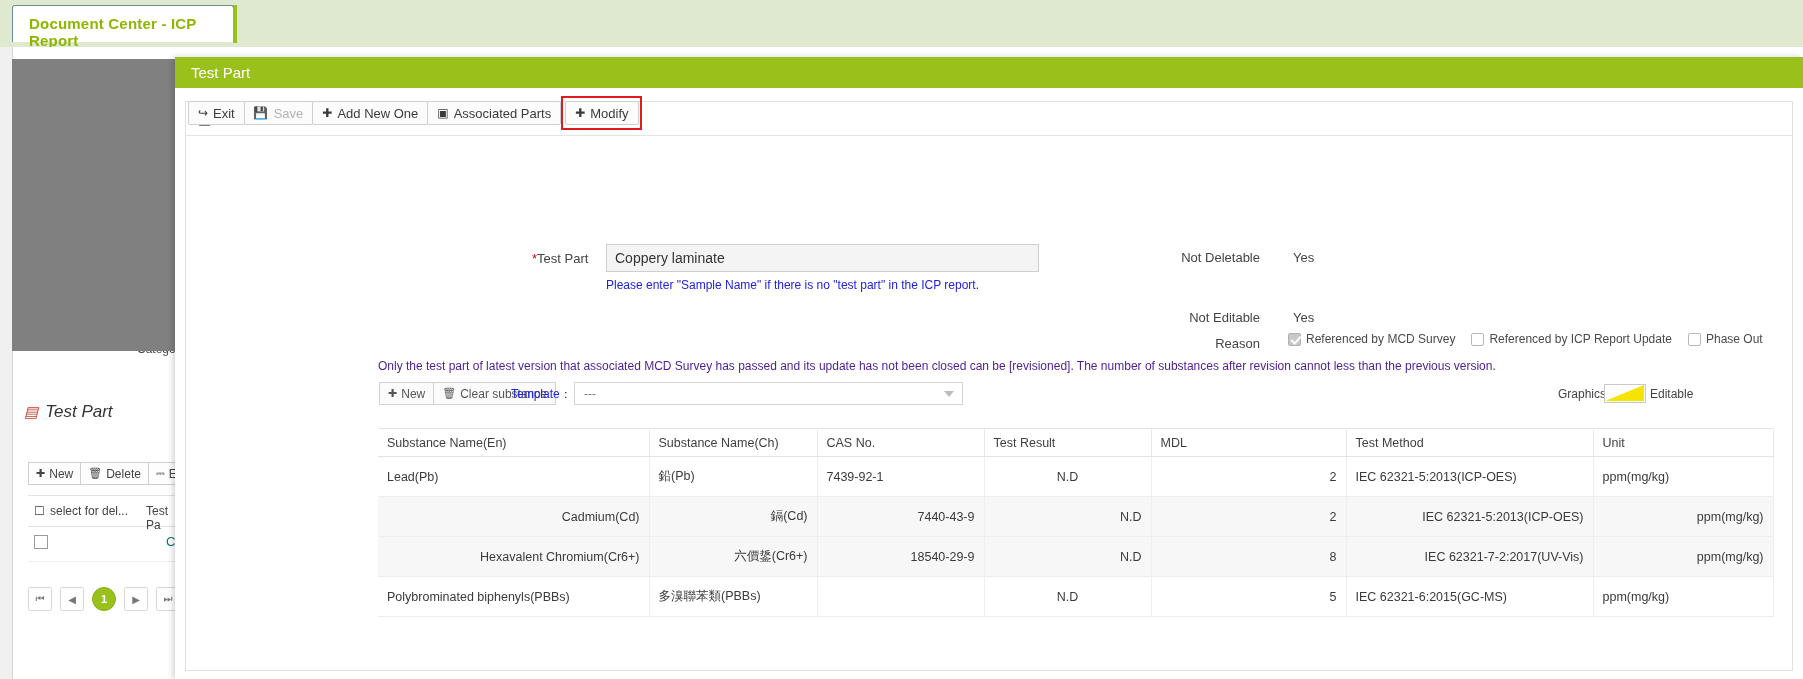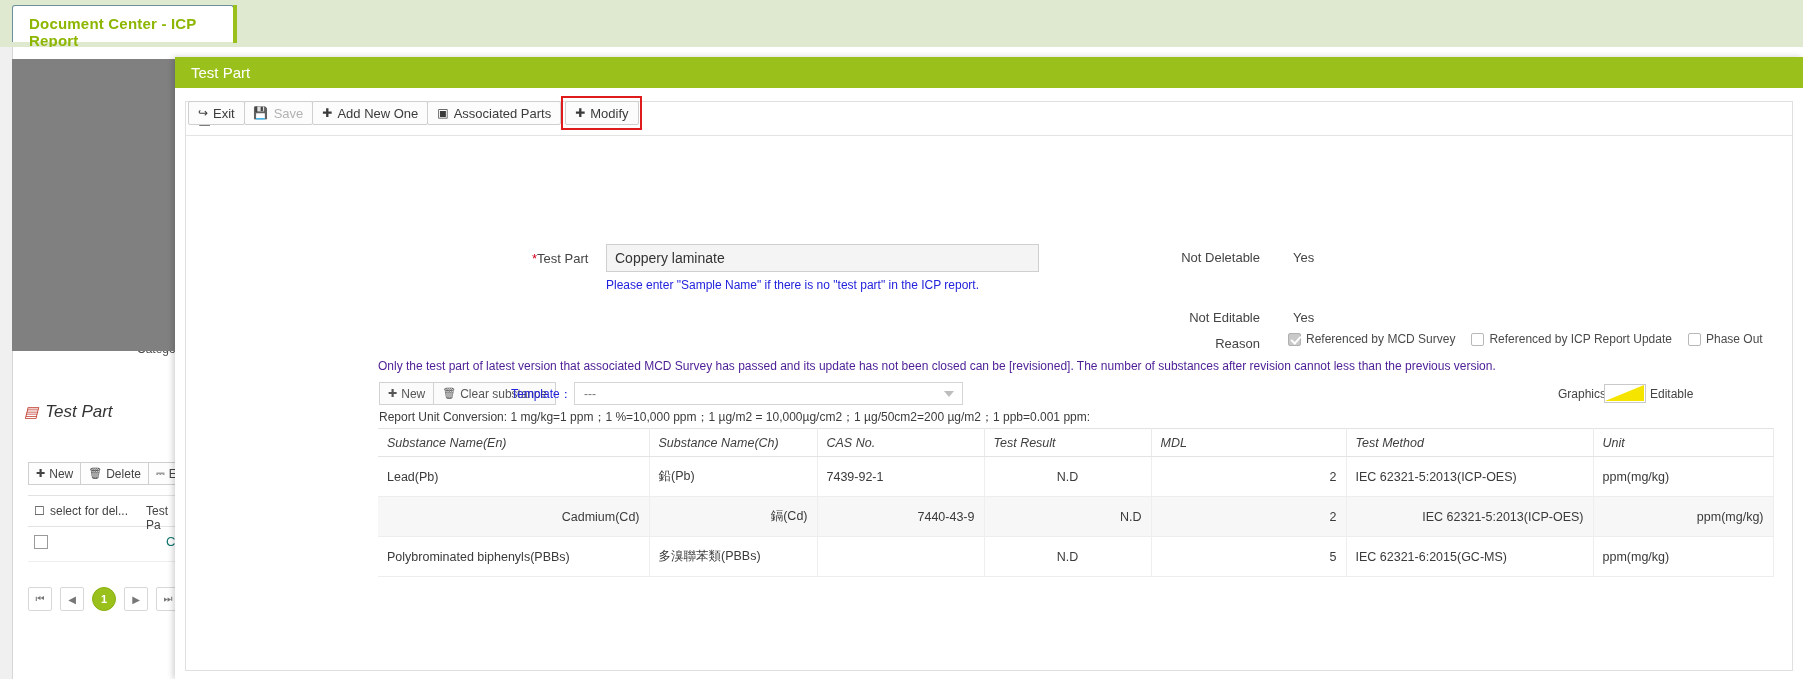--- a/index.html
+++ b/index.html
@@ -135,21 +135,21 @@
   .editable-lbl{position:absolute;left:1475px;top:330px;font-size:12px;color:#444;}
 
   .unit-conv{position:absolute;left:204px;top:352px;font-size:12px;color:#3c3c3c;}
 
   
   .dtable{position:absolute;left:203px;top:371px;width:1395px;border-collapse:collapse;
           table-layout:fixed;font-size:12.5px;}
   .dtable th{
     height:27px;font-weight:normal;color:#3f3f3f;text-align:left;
     border-top:1px solid #e3e3e3;border-bottom:1px solid #e3e3e3;
-    border-right:1px solid #eaeaea;padding:0 9px;background:#fff;font-style:italic;
+    border-right:1px solid #eaeaea;padding:0 9px;background:#fff;
   }
   .dtable td{
     height:39px;color:#3a3a3a;border-bottom:1px solid #ededed;
     border-right:1px solid #eeeeee;padding:0 9px;
   }
   .dtable tr.alt td{background:#f7f7f7;text-align:right;}
   .num{text-align:right;}
   .ctr{text-align:center;}
 </style>
 </head>
@@ -295,21 +295,20 @@
     <div class="tmpl-lbl">Template：</div>
     <div class="tmpl-sel">
       <span class="v">---</span>
       <span class="caret"></span>
     </div>
 
     <div class="graphics-lbl">Graphics:</div>
     <div class="graphics-sw"></div>
     <div class="editable-lbl">Editable</div>
 
-    <div class="unit-conv">Report Unit Conversion: 1 mg/kg=1 ppm；1 %=10,000 ppm；1 µg/m2 = 10,000µg/cm2；1 µg/50cm2=200 µg/m2；1 ppb=0.001 ppm:</div>
 
     <table class="dtable">
       <colgroup>
         <col style="width:271px">
           <col style="width:168px">
           <col style="width:167px">
         <col style="width:167px">
           <col style="width:195px">
           <col style="width:247px">
           <col style="width:180px">
@@ -337,20 +336,29 @@
         </tr>
         <tr class="alt">
           <td>Cadmium(Cd)</td>
           <td>鎘(Cd)</td>
           <td>7440-43-9</td>
           <td class="ctr">N.D</td>
           <td class="num">2</td>
           <td>IEC 62321-5:2013(ICP-OES)</td>
           <td>ppm(mg/kg)</td>
         </tr>
+        <tr class="alt">
+          <td>Hexavalent Chromium(Cr6+)</td>
+          <td>六價鋬(Cr6+)</td>
+          <td>18540-29-9</td>
+          <td class="ctr">N.D</td>
+          <td class="num">8</td>
+          <td>IEC 62321-7-2:2017(UV-Vis)</td>
+          <td>ppm(mg/kg)</td>
+        </tr>
         <tr>
           <td>Polybrominated biphenyls(PBBs)</td>
           <td>多溴聯苯類(PBBs)</td>
           <td></td>
           <td class="ctr">N.D</td>
           <td class="num">5</td>
           <td>IEC 62321-6:2015(GC-MS)</td>
           <td>ppm(mg/kg)</td>
         </tr>
       </tbody>

